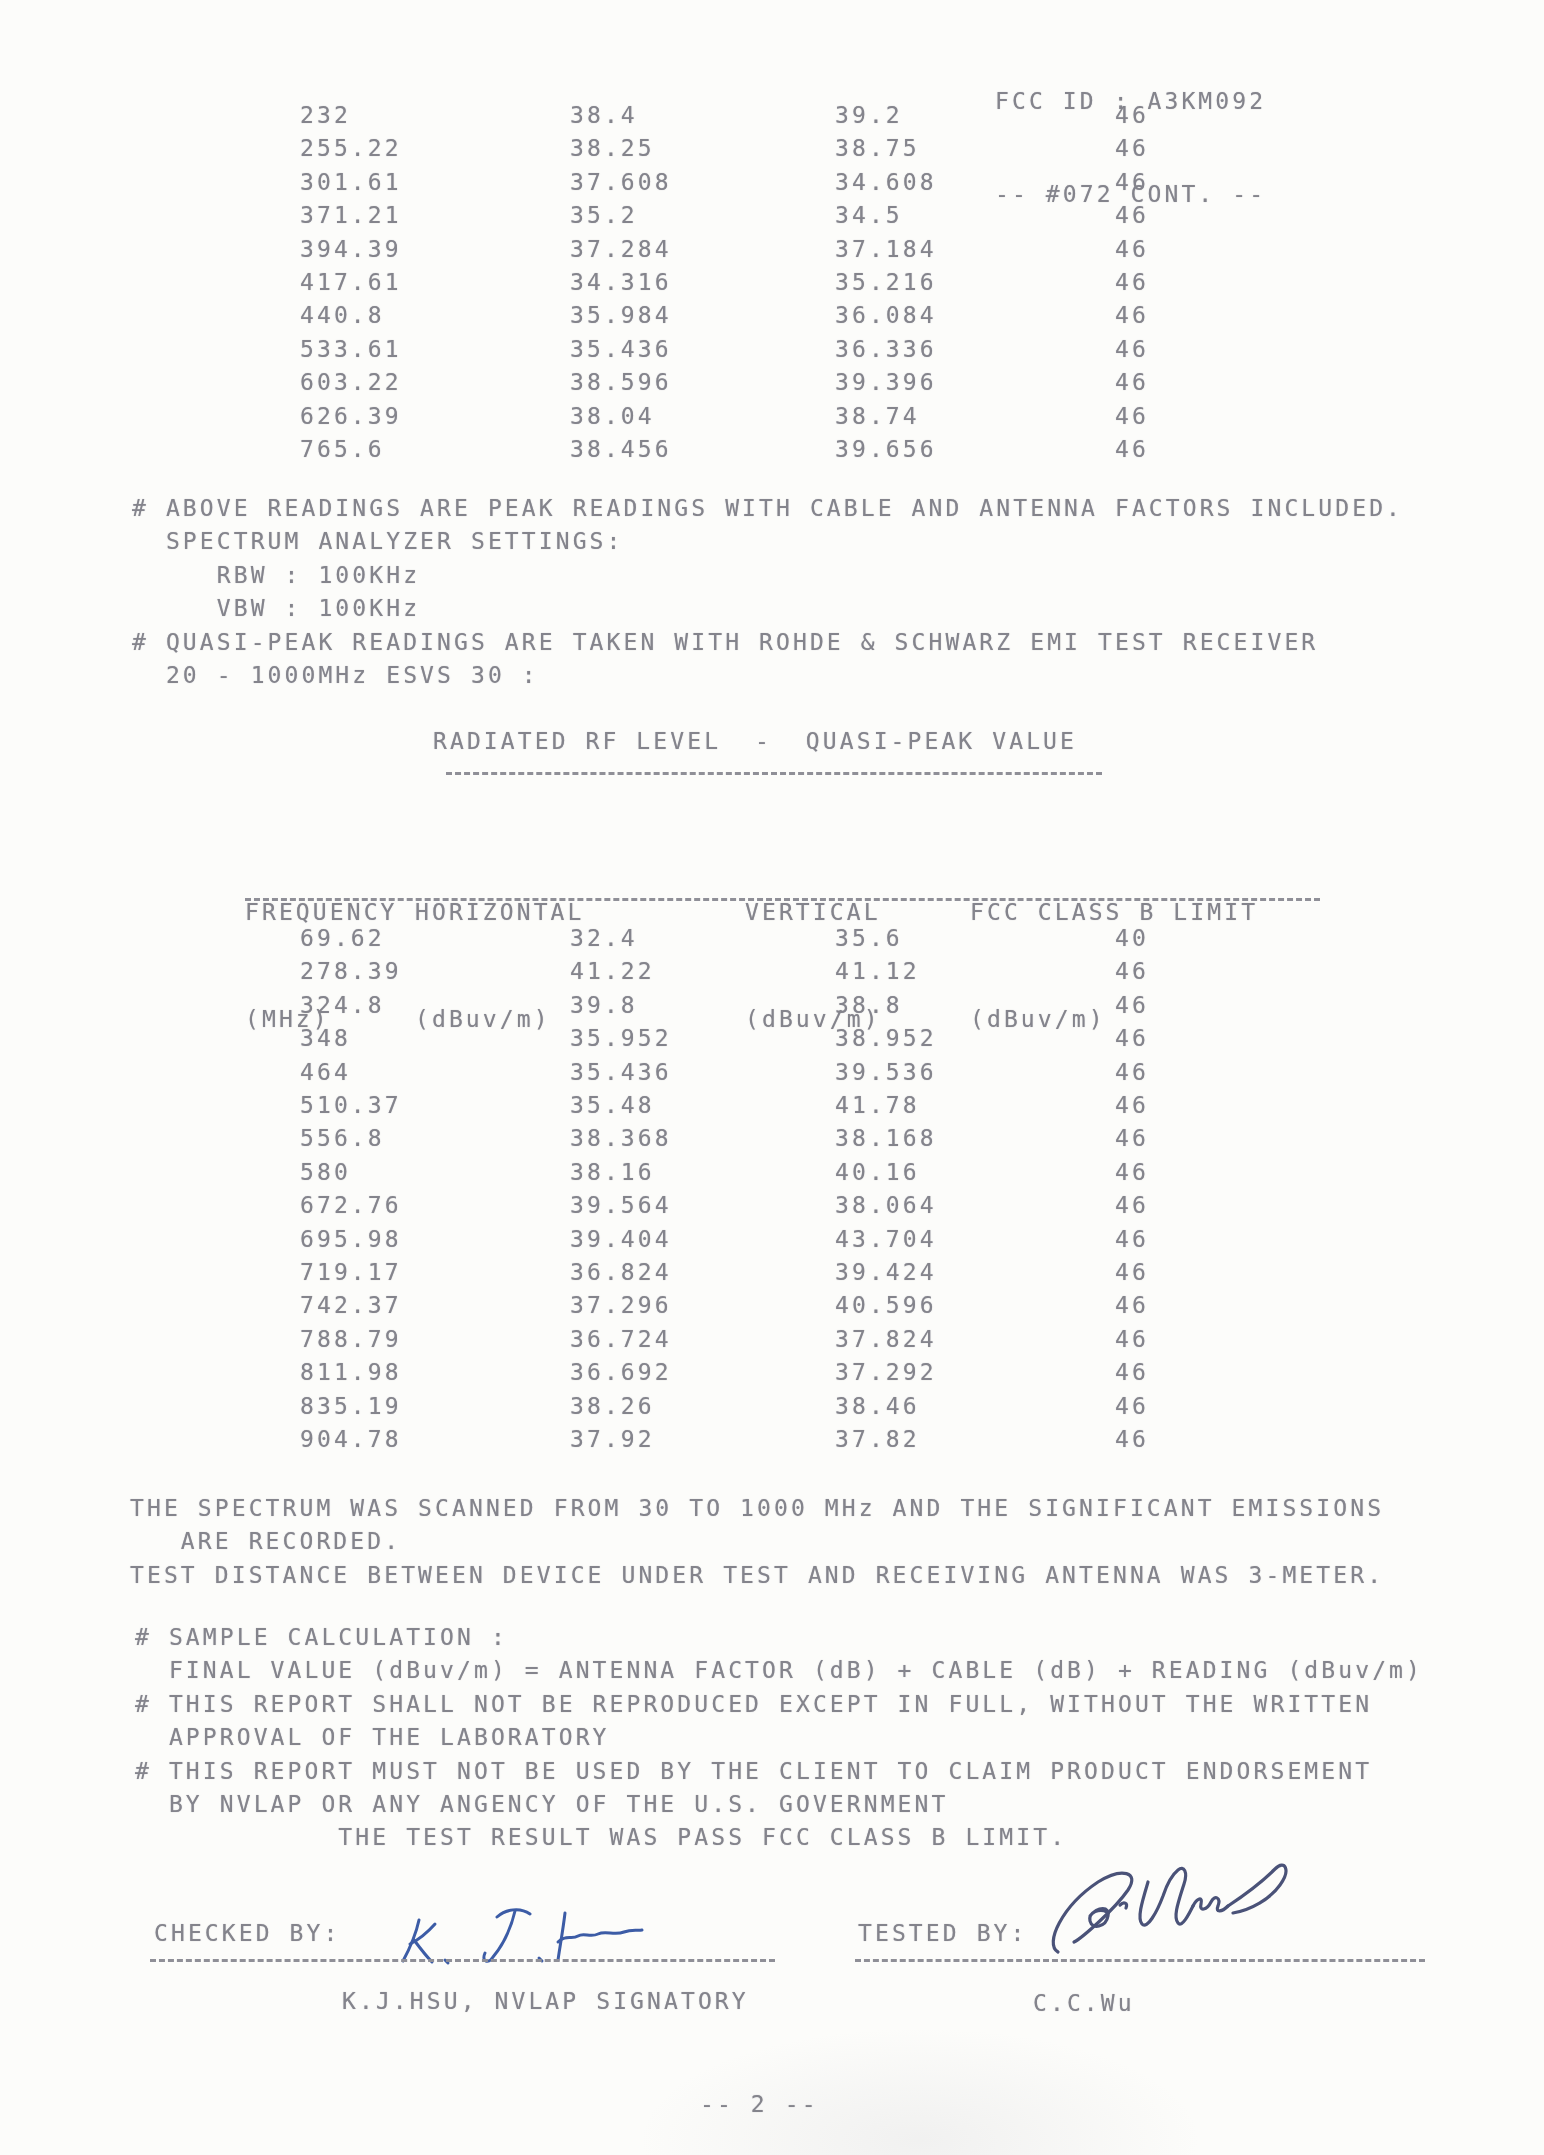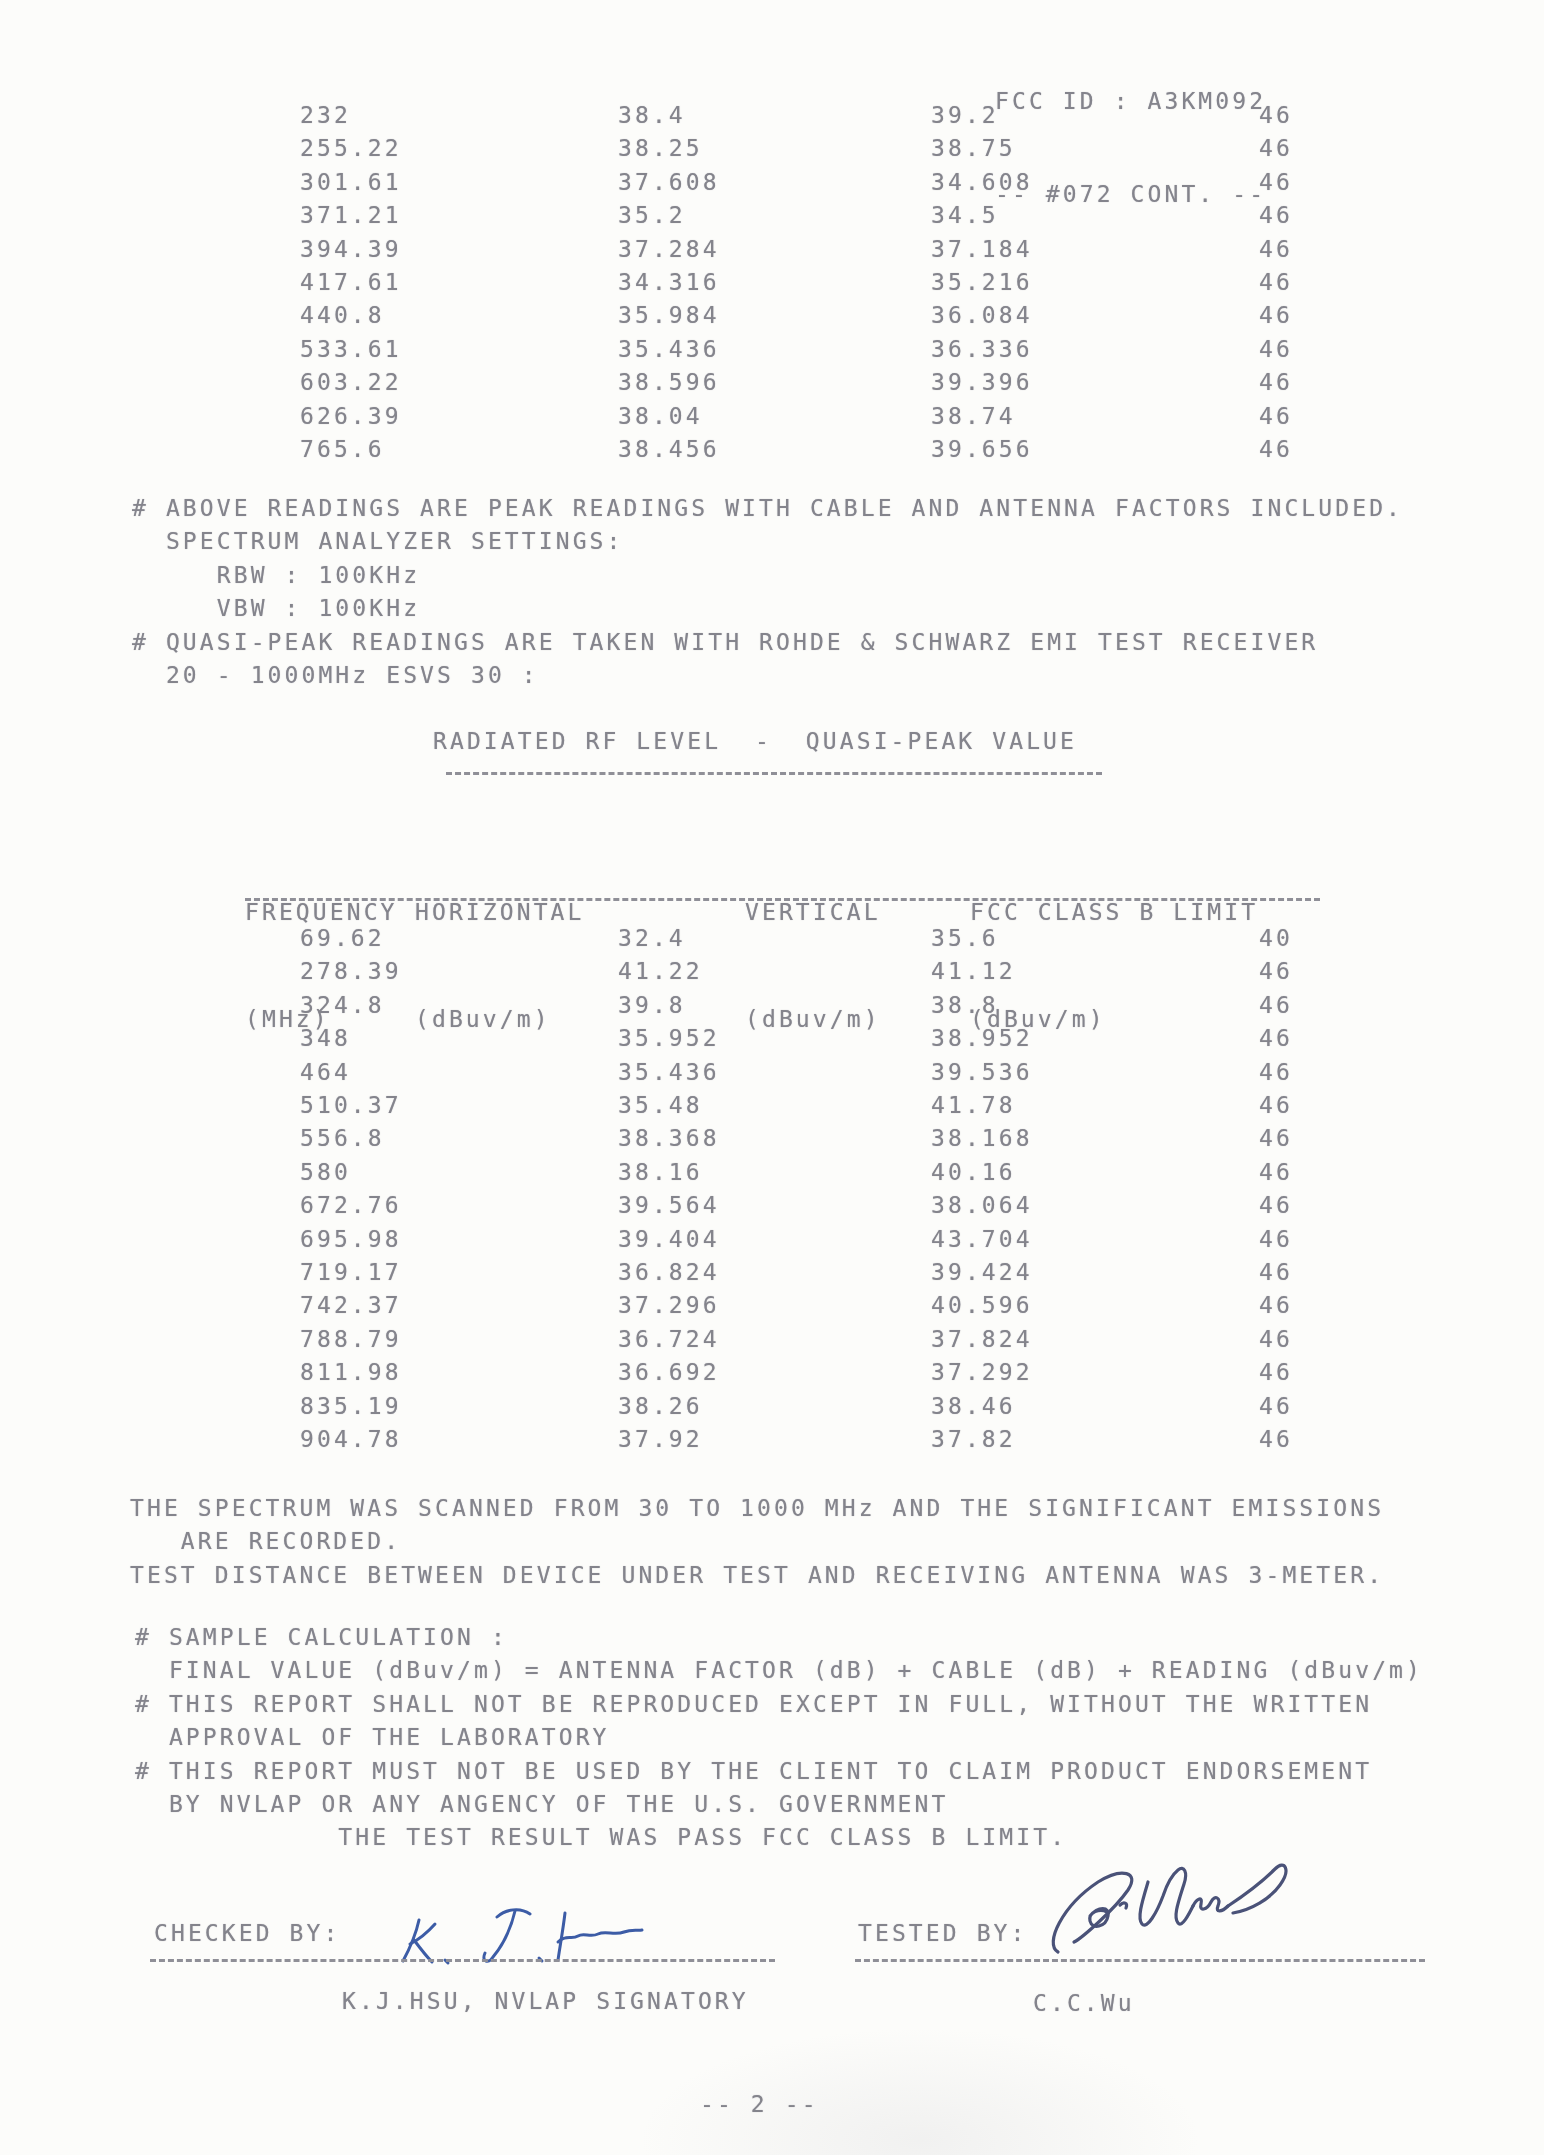--- a/index.html
+++ b/index.html
@@ -19,21 +19,21 @@
   }
   .doc-text, .dtable, .thead, .title {
     position:absolute;
     font-size:23px;
     letter-spacing:3.1px;
     line-height:33.4px;
     white-space:pre;
     text-shadow:0 0 1px rgba(130,130,140,0.55);
   }
   .dtable { left:300px; width:1160px; }
-  .trow { display:grid; grid-template-columns:270px 265px 280px 1fr;gap:48px; }
+  .trow { display:grid; grid-template-columns:270px 265px 280px 1fr; }
   .tcell { display:block; }
   .thead {
     left:245px; top:824px; width:1135px;
     display:grid; grid-template-columns:170px 330px 225px 410px;
     line-height:35.5px; text-align:left; white-space:pre;
   }
   .title { left:295px; top:725px; width:920px; text-align:center; }
   .dashes { position:absolute; border-top:3px dashed #8f8f97; height:0; }
   .sig-label { }
   .sig-svg { position:absolute; }

